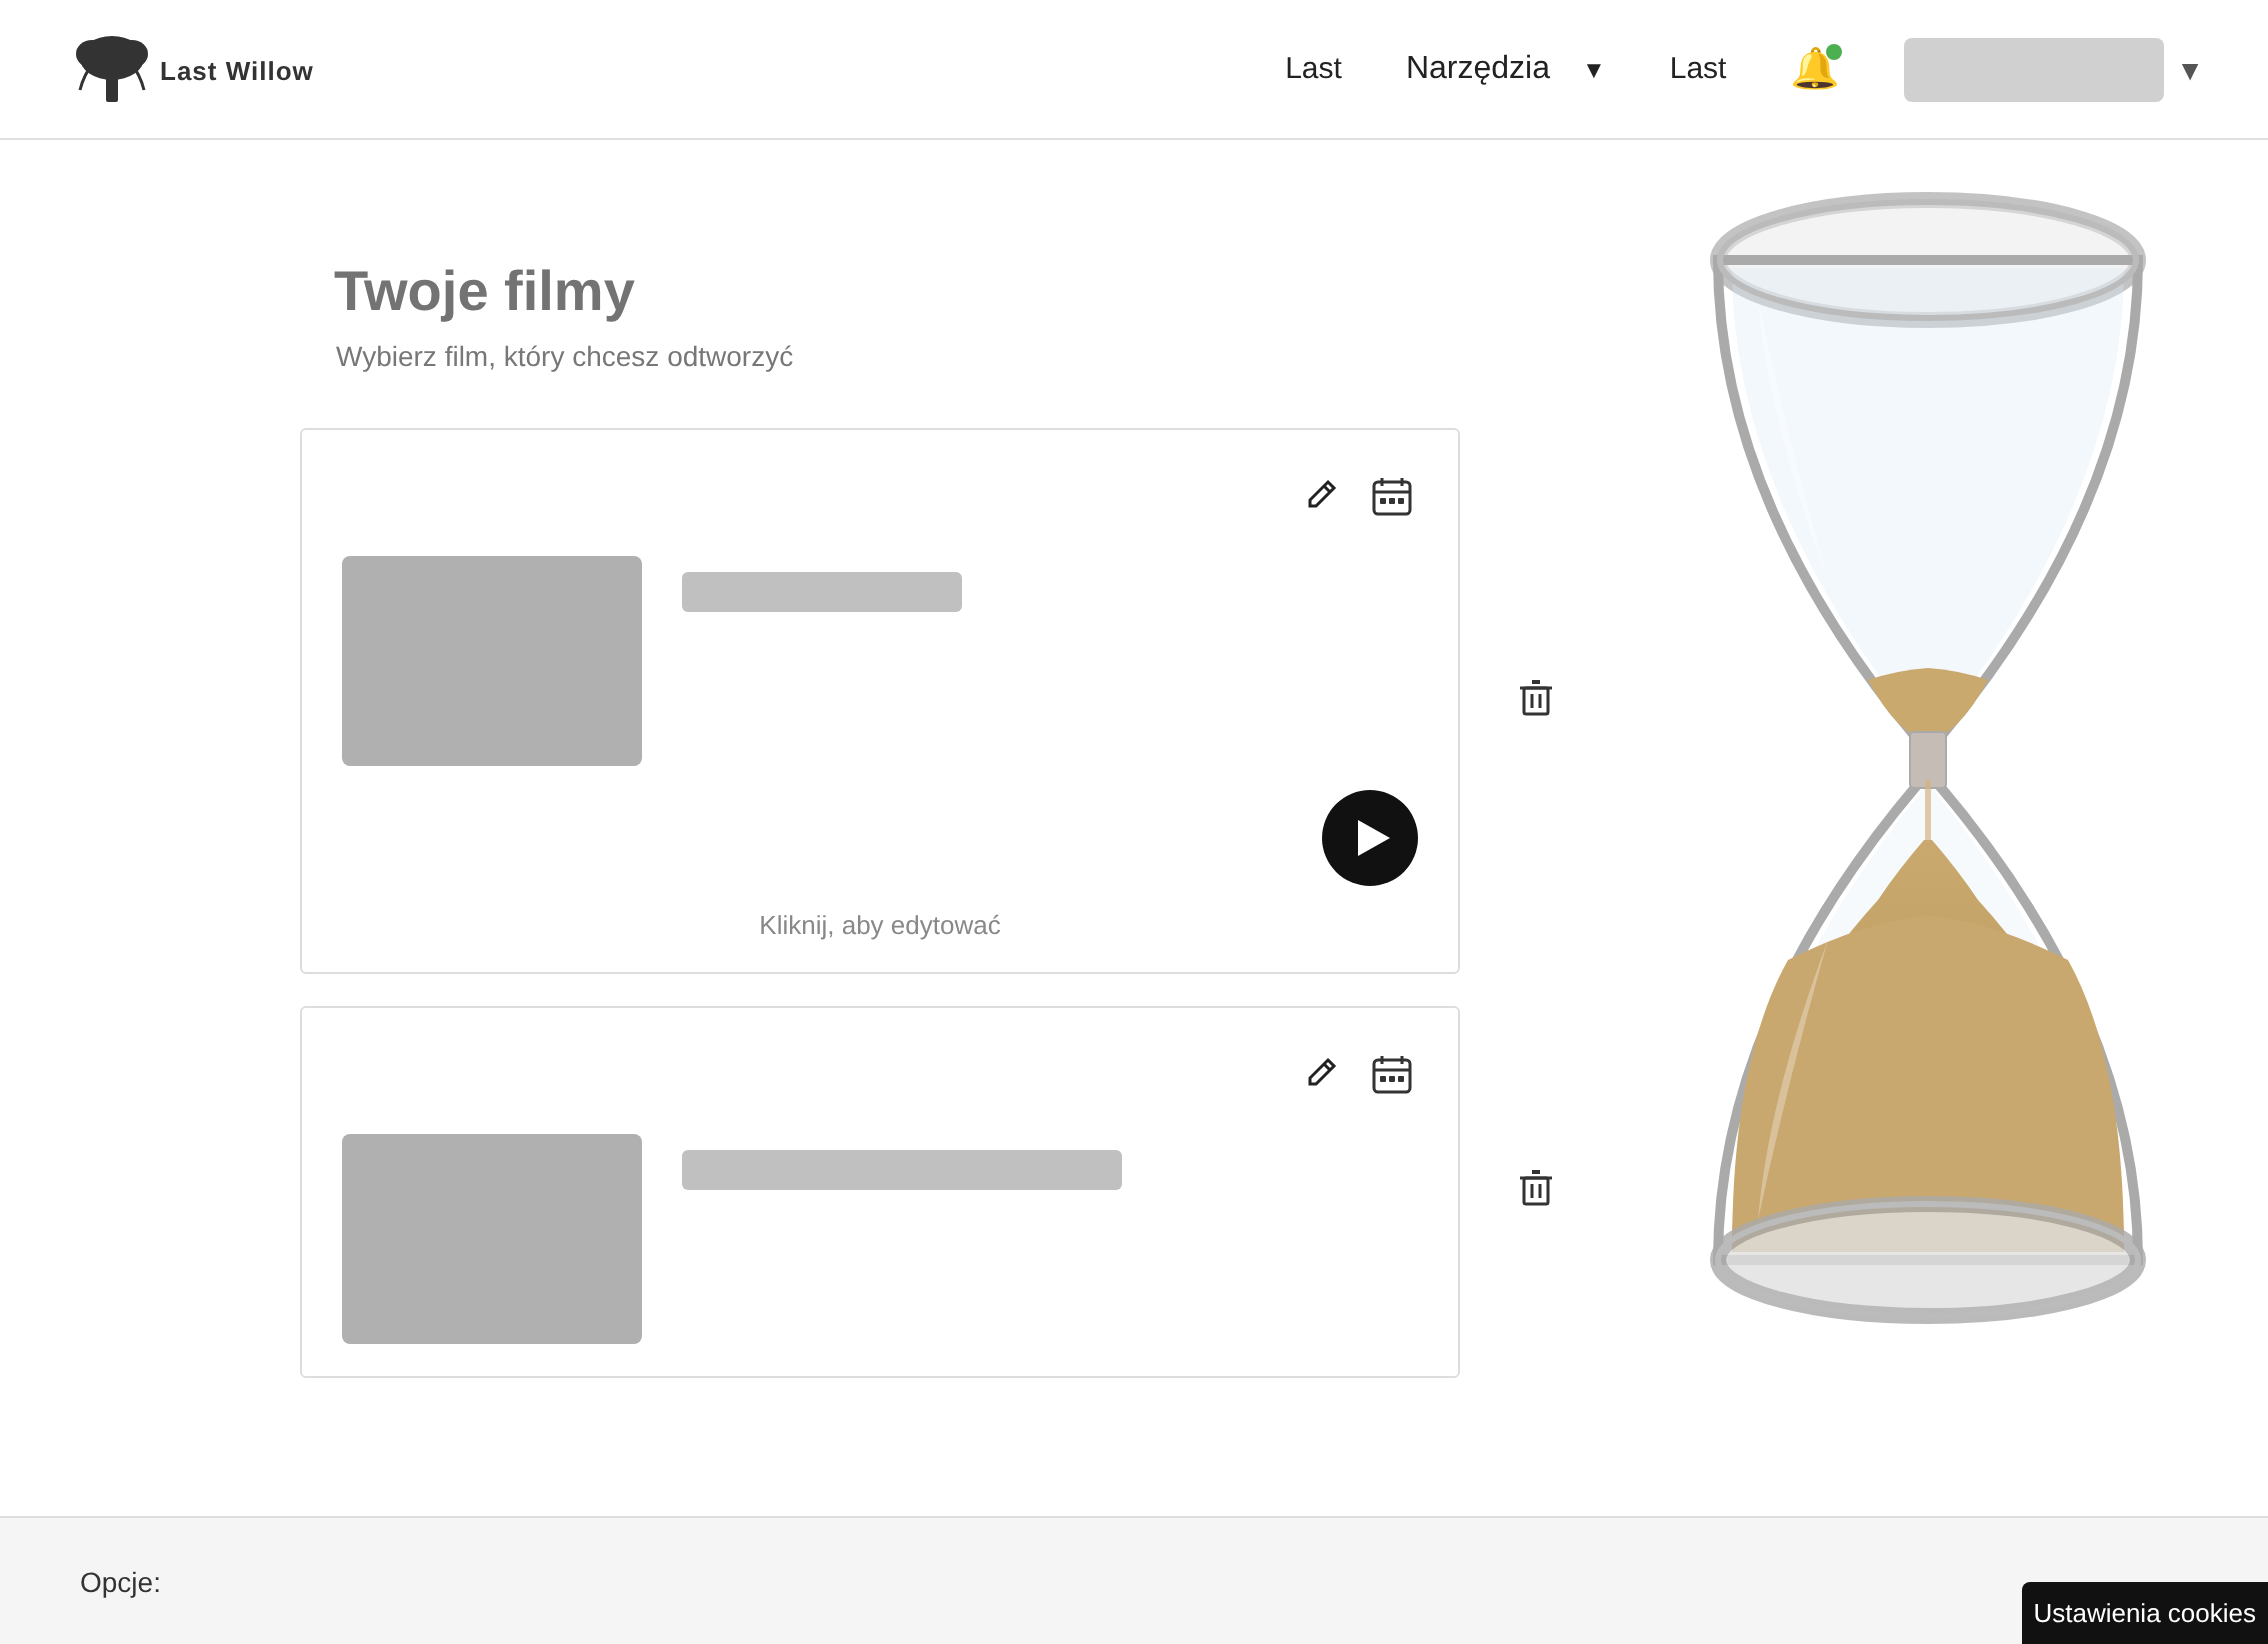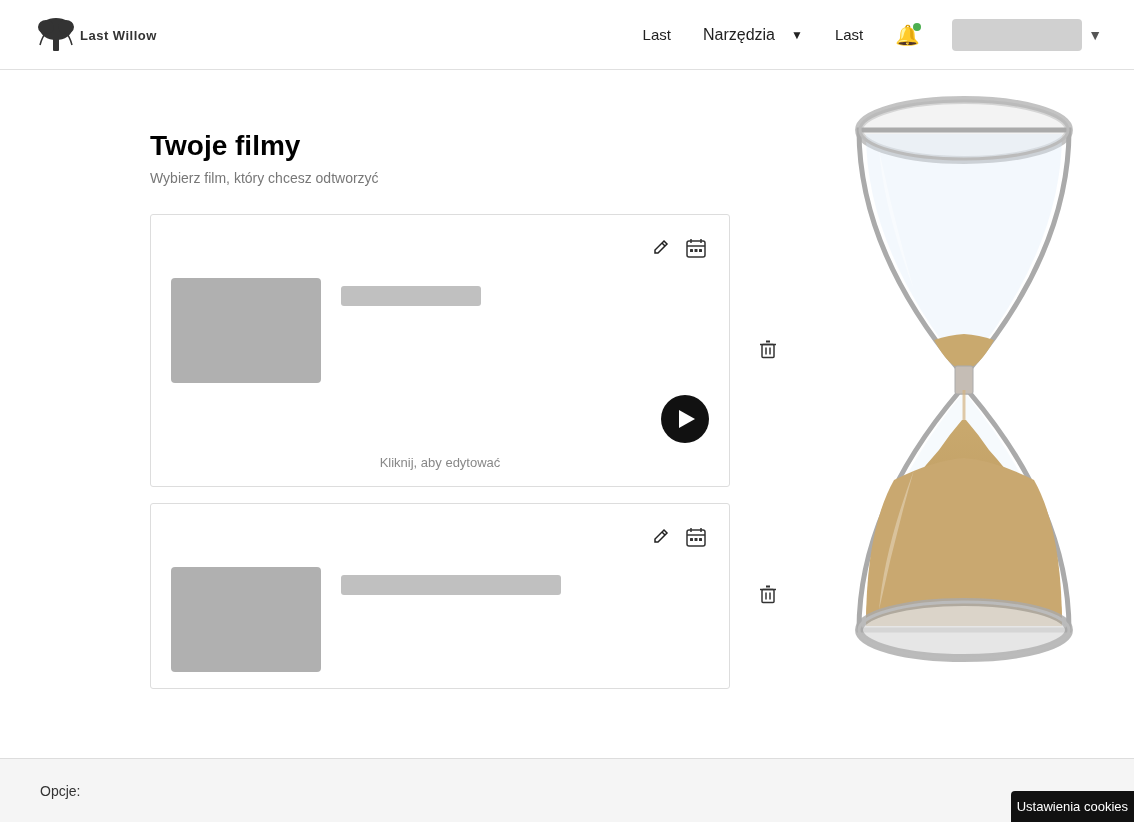--- a/index.html
+++ b/index.html
@@ -100,27 +100,29 @@
       display: flex;
       align-items: flex-start;
       justify-content: center;
       padding-top: 20px;
     }
 
     
     .page-title {
       font-size: 28px;
       font-weight: 700;
-      color: #000000;
+      color: #737373;
       margin-bottom: 8px;
+      margin-left: 17px;
     }
     .page-subtitle {
       font-size: 14px;
       color: #777;
       margin-bottom: 28px;
+      margin-left: 18px;
     }
 
     
     .video-card {
       background: #fff;
       border: 1px solid #ddd;
       border-radius: 3px;
       margin-bottom: 16px;
       padding: 20px 20px 16px 20px;
       position: relative;

